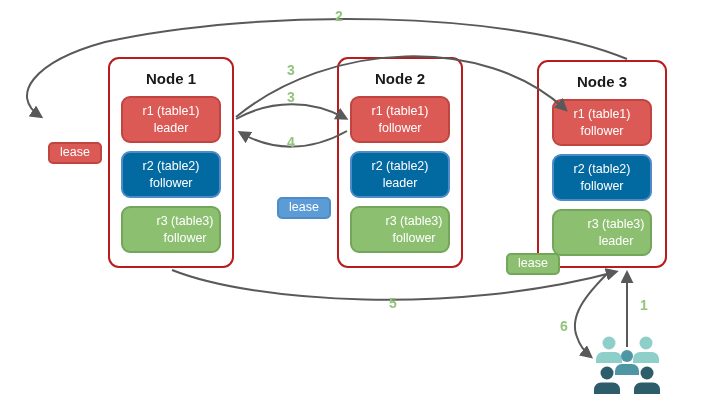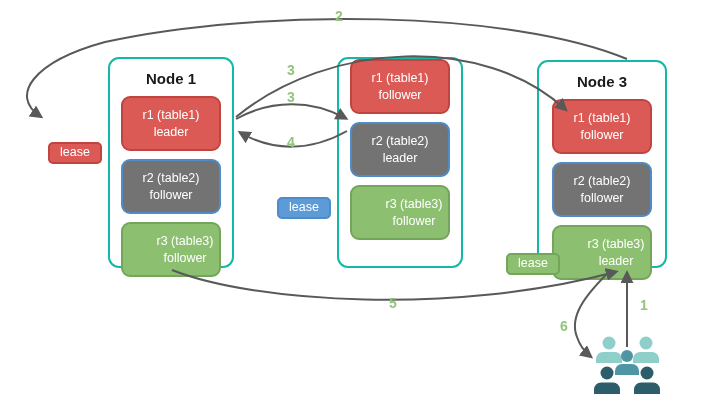--- a/index.html
+++ b/index.html
@@ -2,38 +2,38 @@
 <html><head>
 <meta charset="utf-8">
 <style>
   html,body{margin:0;padding:0;background:#ffffff;}
   .stage{
     position:relative;width:704px;height:405px;background:#ffffff;
     font-family:"Liberation Sans",sans-serif;overflow:hidden;
   }
   
   .node{
-    position:absolute;background:#ffffff;border:2px solid #14b8a6;
+    position:absolute;background:#ffffff;border:2px solid #b91c1c;
     border-radius:11px;box-sizing:border-box;z-index:2;
   }
   .node-1{left:108px;top:57px;width:126px;height:211px;}
   .node-2{left:337px;top:57px;width:126px;height:211px;}
   .node-3{left:537px;top:60px;width:130px;height:208px;}
   .node-title{
     text-align:center;font-weight:bold;font-size:15px;color:#1a1a1a;
     margin-top:11px;margin-bottom:9px;
   }
   .replica{
-    width:100px;height:55px;margin:0 auto 8px auto;border-radius:9px;
+    width:100px;height:47px;margin:0 auto 8px auto;border-radius:9px;
     color:#ffffff;display:flex;flex-direction:column;align-items:center;
     justify-content:center;font-size:12.5px;line-height:1.3;
     box-sizing:border-box;border:2px solid transparent;text-align:center;
   }
   .replica.red{background:#DC5A55;border-color:#C0443F;}
-  .replica.blue{background:#737373;border-color:#4E8CC9;}
+  .replica.blue{background:#0369a1;border-color:#4E8CC9;}
   .replica.green{background:#8CC070;border-color:#73A55B;padding-left:28px;}
   
   .lease{
     position:absolute;color:#ffffff;font-size:12.5px;line-height:15px;
     padding:1px 10px 2px 10px;border-radius:5px;z-index:3;box-sizing:border-box;margin-top:32px;
   }
   .lease.red{left:48px;top:110px;background:#DC5A55;border:2px solid #C0443F;}
   .lease.blue{left:277px;top:165px;background:#5C9BD6;border:2px solid #4E8CC9;}
   .lease.green{left:506px;top:221px;background:#8CC070;border:2px solid #73A55B;}
   
@@ -67,20 +67,21 @@
       <span>r2 (table2)</span>
       <span>follower</span>
     </div>
     <div class="replica green">
       <span>r3 (table3)</span>
       <span>follower</span>
     </div>
   </div>
 
   <div class="node node-2">
+    <div class="node-title">Node 2</div>
     <div class="replica red">
       <span>r1 (table1)</span>
       <span>follower</span>
     </div>
     <div class="replica blue">
       <span>r2 (table2)</span>
       <span>leader</span>
     </div>
     <div class="replica green">
       <span>r3 (table3)</span>

